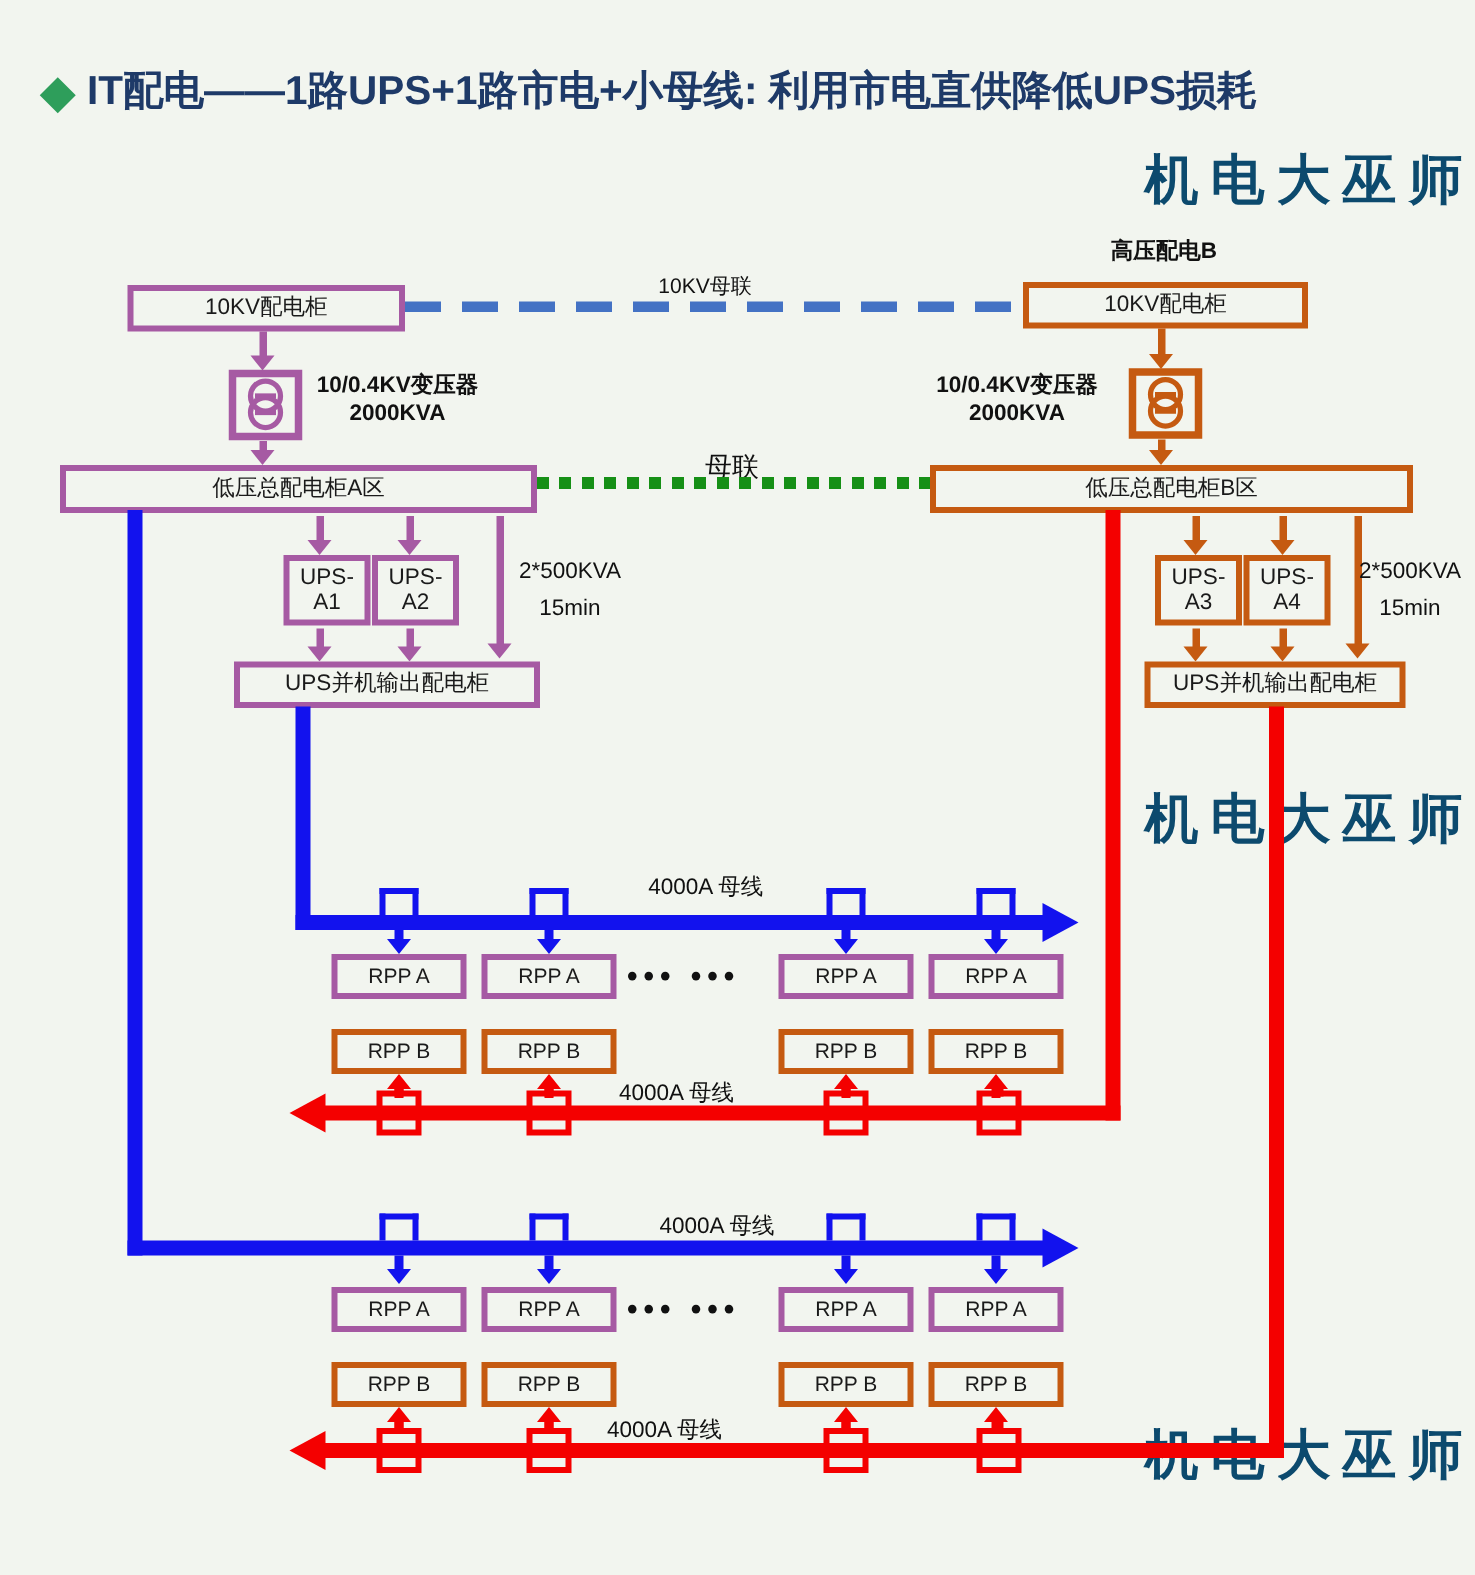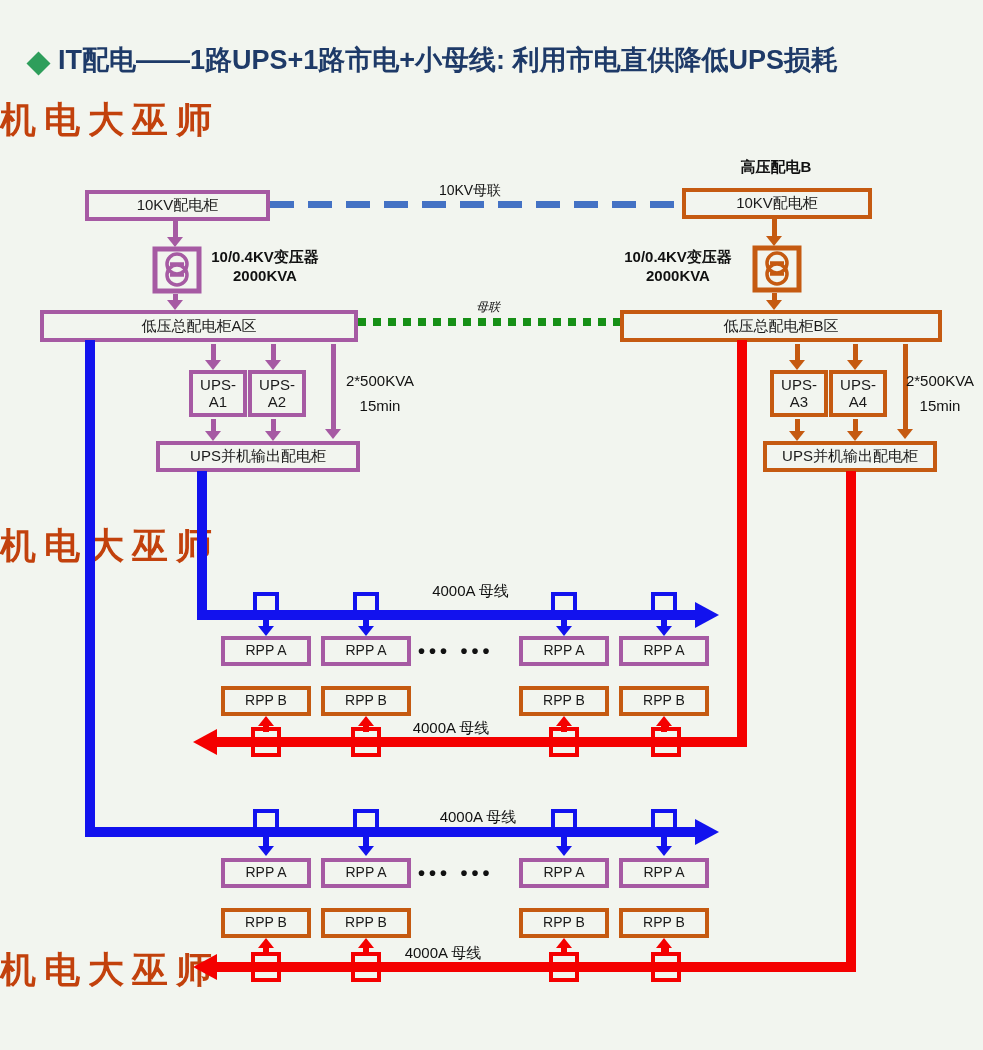--- a/index.html
+++ b/index.html
@@ -30,21 +30,21 @@
   .tri.left-r{border-top:13px solid transparent;border-bottom:13px solid transparent;border-right:24px solid #F40000;}
   .busbar-b{position:absolute;height:10px;background:#1212EE;}
   .busbar-r{position:absolute;height:10px;background:#F40000;}
   .vline-b{position:absolute;width:10px;background:#1212EE;}
   .vline-r{position:absolute;width:10px;background:#F40000;}
   .tap-b{position:absolute;box-sizing:border-box;width:26px;height:18px;border:4px solid #1212EE;border-bottom:none;background:transparent;}
   .tap-r{position:absolute;box-sizing:border-box;width:30px;height:30px;border:4px solid #F40000;background:transparent;}
   .tap-r::before{content:"";position:absolute;left:50%;transform:translateX(-50%);top:-8px;width:6px;height:8px;background:#F40000;}
   .tap-r::after{content:"";position:absolute;left:2px;right:2px;top:50%;margin-top:-2px;height:4px;background:#F40000;}
   .rpp{height:30px;font-size:14px;}
-  .watermark{position:absolute;left:0;width:100%;text-align:left;font-size:36px;color:#c2410c;letter-spacing:8px;font-weight:bold;}
+  .watermark{position:absolute;left:0;width:100%;text-align:right;font-size:36px;color:#0c4a6e;letter-spacing:8px;font-weight:bold;}
   .dots{position:absolute;font-size:20px;font-weight:bold;color:#111;letter-spacing:4px;white-space:nowrap;}
   .buslabel{position:absolute;font-size:15px;color:#111;text-align:center;}
   .title-text{position:absolute;left:58px;top:42px;font-size:27px;font-weight:bold;color:#1E3A68;white-space:nowrap;}
   .diamond{position:absolute;left:30px;top:55px;width:17px;height:17px;background:#2E9E5B;transform:rotate(45deg);}
   .dash-blue{position:absolute;height:7px;background:repeating-linear-gradient(90deg,#4472C4 0 24px,transparent 24px 38px);}
   .dot-green{position:absolute;height:8px;background:repeating-linear-gradient(90deg,#169016 0 8px,transparent 8px 15px);}
   .two-line{flex-direction:column;}
   svg{display:block;}
 </style>
 </head>
@@ -53,21 +53,21 @@
 <div class="watermark" style="top:96px;">机电大巫师</div>
 <div class="watermark" style="top:522px;">机电大巫师</div>
 <div class="watermark" style="top:946px;">机电大巫师</div>
 
 <div class="diamond"></div>
 <div class="title-text">IT配电——1路UPS+1路市电+小母线: 利用市电直供降低UPS损耗</div>
 
 <div class="lbl" style="left:410px;top:182px;width:120px;font-size:14px;">10KV母联</div>
 <div class="dash-blue" style="left:270px;top:201px;width:412px;"></div>
 
-<div class="lbl" style="left:448px;top:299px;width:80px;font-size:12px;font-style:italic;">母联</div>
+<div class="lbl" style="left:448px;top:299px;width:80px;font-size:18px;">母联</div>
 <div class="dot-green" style="left:358px;top:318px;width:262px;"></div>
 
 <div class="lbl bold" style="left:118px;top:160px;width:120px;margin-top:37px;">高压配电A</div>
 <div class="box p-border" style="left:85px;top:190px;width:185px;height:31px;">
     <span>10KV配电柜</span>
   </div>
 
 <div class="stem" style="left:173px;top:221px;width:5px;height:17px;background:#A65AA3;"></div>
 <div class="tri down-p" style="left:167px;top:237px;"></div>
 

